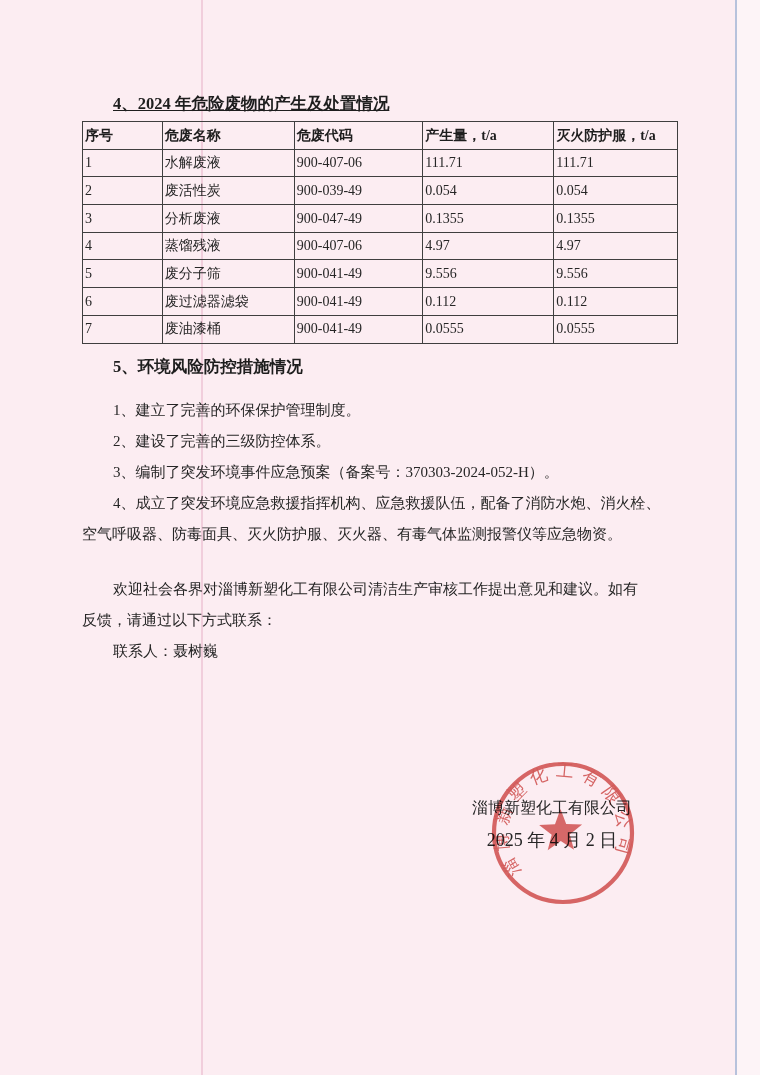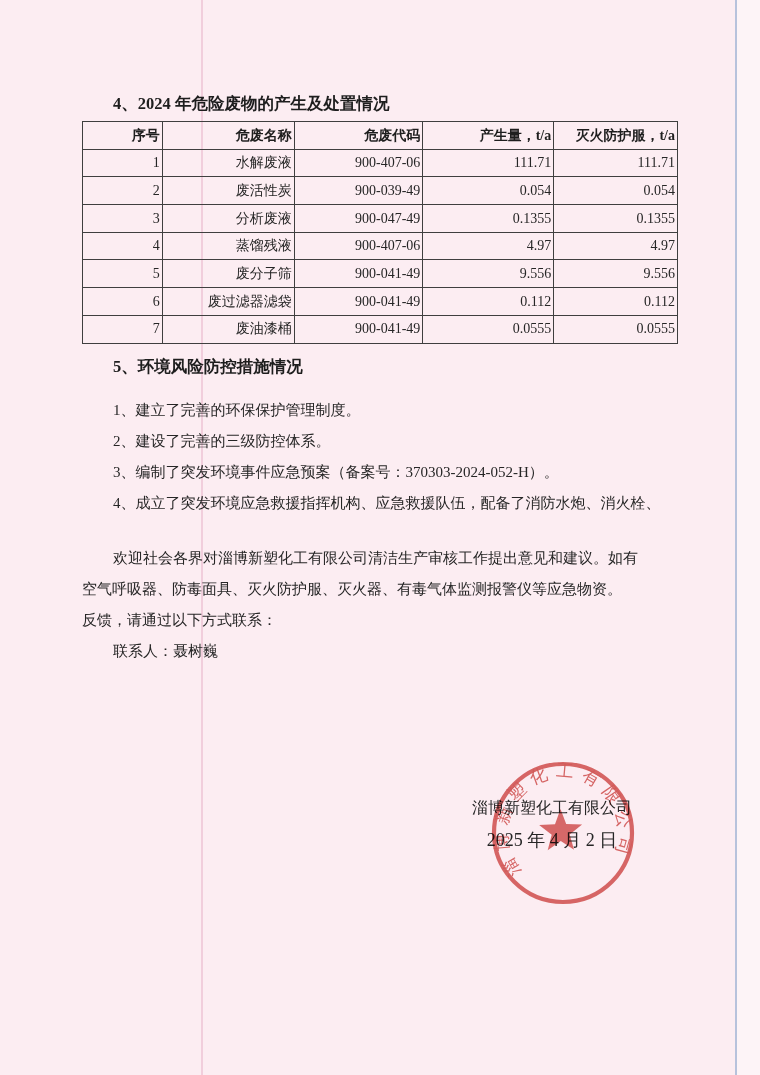--- a/index.html
+++ b/index.html
@@ -21,30 +21,30 @@
     background:#b7c2dc;
   }
   .scan-edge-light{
     position:absolute;top:0;bottom:0;left:737px;right:0;
     background:rgba(253,249,252,0.55);
   }
   .content{position:absolute;left:82px;top:0;width:596px;}
   .doc-title{
     margin:92px 0 0 0;
     font-size:16.5px;font-weight:bold;line-height:24px;
-    text-indent:31px;color:#1e1e1e;
+    text-indent:31px;color:#1e1e1e;text-decoration:underline;
   }
   table.waste-table{
     width:100%;margin-top:5px;
     border-collapse:collapse;table-layout:fixed;
   }
   .waste-table th,.waste-table td{
     border:1px solid #3f3f3f;
     height:26.7px;padding:0 2px;
-    text-align:right;vertical-align:middle;
+    text-align:left;vertical-align:middle;
     font-size:14px;line-height:1.1;
     overflow:hidden;white-space:nowrap;
   }
   .waste-table th{font-weight:bold;font-size:14px;color:#1e1e1e;}
   .col-no{width:13.4%;}
   .col-name{width:22.2%;}
   .col-code{width:21.6%;}
   .col-prod{width:22%;}
   .col-disp{width:20.8%;}
   .s5-heading{
@@ -149,23 +149,23 @@
           <td>0.0555</td>
         </tr>
       </tbody>
     </table>
 
     <p class="s5-heading">5、环境风险防控措施情况</p>
     <p class="line indent first-item">1、建立了完善的环保保护管理制度。</p>
     <p class="line indent">2、建设了完善的三级防控体系。</p>
     <p class="line indent">3、编制了突发环境事件应急预案（备案号：370303-2024-052-H）。</p>
     <p class="line indent">4、成立了突发环境应急救援指挥机构、应急救援队伍，配备了消防水炮、消火栓、</p>
+    <p class="line">空气呼吸器、防毒面具、灭火防护服、灭火器、有毒气体监测报警仪等应急物资。</p>
+
     <p class="line indent gap-top">欢迎社会各界对淄博新塑化工有限公司清洁生产审核工作提出意见和建议。如有</p>
-
-    <p class="line">空气呼吸器、防毒面具、灭火防护服、灭火器、有毒气体监测报警仪等应急物资。</p>
     <p class="line">反馈，请通过以下方式联系：</p>
     <p class="line indent">联系人：聂树巍</p>
   </div>
 
   <div class="signature">
     <p class="company">淄博新塑化工有限公司</p>
     <p class="date">2025 年 4 月 2 日</p>
   </div>
 
   <div class="seal">

